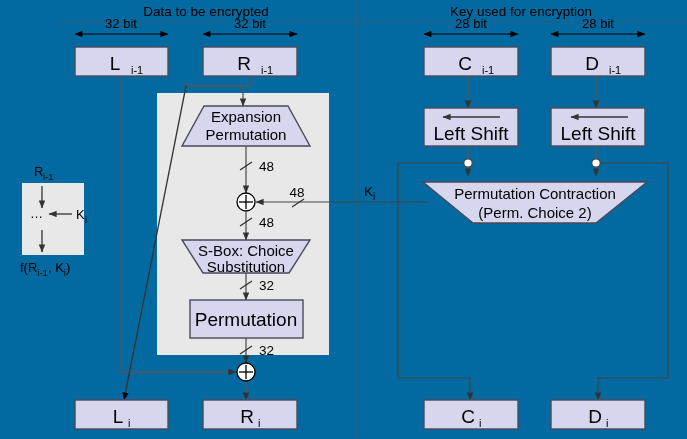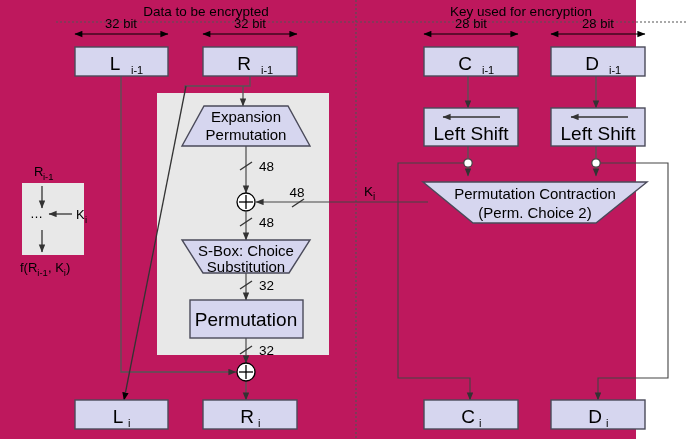--- a/index.html
+++ b/index.html
@@ -1,18 +1,18 @@
 <!DOCTYPE html>
 <html><head>
 <meta charset="utf-8">
 <style>
   html,body{margin:0;padding:0;background:#ffffff;}
   body{width:687px;height:439px;overflow:hidden;
        font-family:"Liberation Sans","DejaVu Sans",sans-serif;}
-  #stage{position:relative;width:636px;height:439px;background:#be185d;}
+  #stage{position:relative;width:687px;height:439px;background:#0369a1;}
   svg{display:block;}
   .node-fill{fill:#d6d6ef;stroke:#4a4a5a;stroke-width:1.4;}
   .gray-region{fill:#e8e8e8;stroke:none;}
   .wire{stroke:#555;stroke-width:1.3;fill:none;}
   .wire-dark{stroke:#333;stroke-width:1.3;fill:none;}
   .wire-thin{stroke:#444;stroke-width:1.1;fill:none;}
   .dim-line{stroke:#000;stroke-width:1.2;fill:none;}
   .divider{stroke:#555;stroke-width:1.2;stroke-dasharray:2 2;fill:none;}
   .junction{fill:#ffffff;stroke:#444;stroke-width:1.2;}
   .xor{fill:#ffffff;stroke:#000;stroke-width:1.3;}

